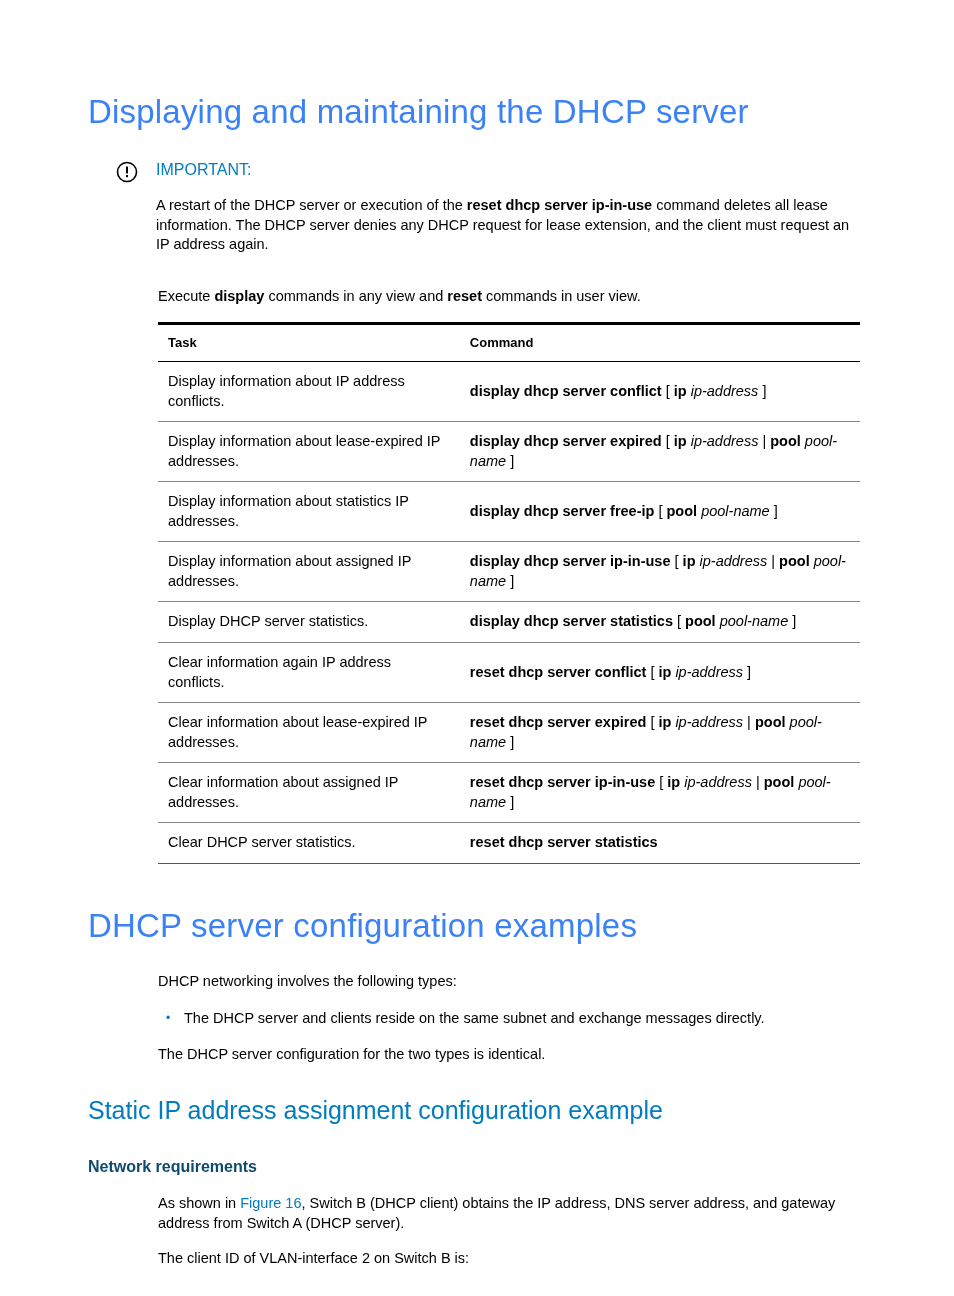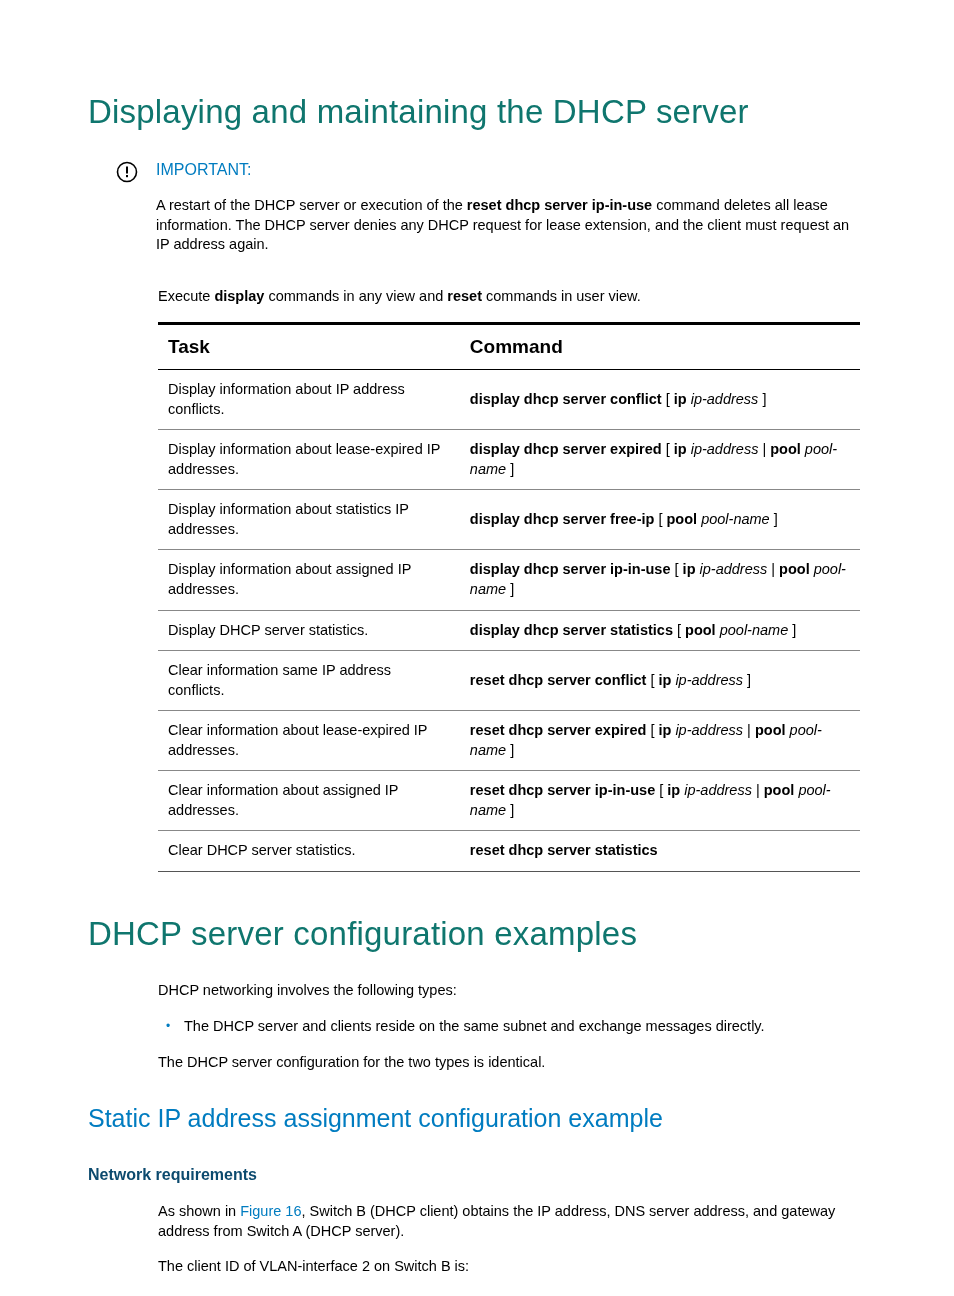--- a/index.html
+++ b/index.html
@@ -14,21 +14,21 @@
     color: #000;
     font-size: 14.5px;
     line-height: 1.35;
     padding: 90px 94px 50px 88px;
     box-sizing: border-box;
     position: relative;
     min-height: 1296px;
   }
 
   h1 {
-    color: #0f766e;
+    color: #3b82f6;
     font-weight: 300;
     font-size: 33px;
     margin: 0 0 24px 0;
     letter-spacing: 0.2px;
   }
   h2 {
     color: #007cc0;
     font-weight: 300;
     font-size: 25px;
     margin: 28px 0 14px 0;
@@ -91,21 +91,21 @@
     border-collapse: collapse;
     margin-top: 12px;
   }
   table.cmd thead tr {
     border-top: 3px solid #000;
     border-bottom: 1px solid #000;
   }
   table.cmd th {
     text-align: left;
     font-weight: 700;
-    font-size: 19px;
+    font-size: 13px;
     padding: 9px 10px 9px 10px;
   }
   table.cmd td {
     border-bottom: 1px solid #888;
     padding: 10px 10px;
     vertical-align: middle;
     font-size: 14.5px;
     line-height: 1.35;
   }
   table.cmd tbody tr:last-child td {
@@ -166,21 +166,21 @@
         </tr>
         <tr>
           <td>Display information about assigned IP addresses.</td>
           <td><span class="bold">display dhcp server ip-in-use</span><span> [ </span><span class="bold">ip</span><span> </span><span class="italic">ip-address</span><span> | </span><span class="bold">pool</span><span> </span><span class="italic">pool-name</span><span> ]</span></td>
         </tr>
         <tr>
           <td>Display DHCP server statistics.</td>
           <td><span class="bold">display dhcp server statistics</span><span> [ </span><span class="bold">pool</span><span> </span><span class="italic">pool-name</span><span> ]</span></td>
         </tr>
         <tr>
-          <td>Clear information same IP address conflicts.</td>
+          <td>Clear information again IP address conflicts.</td>
           <td><span class="bold">reset dhcp server conflict</span><span> [ </span><span class="bold">ip</span><span> </span><span class="italic">ip-address</span><span> ]</span></td>
         </tr>
         <tr>
           <td>Clear information about lease-expired IP addresses.</td>
           <td><span class="bold">reset dhcp server expired</span><span> [ </span><span class="bold">ip</span><span> </span><span class="italic">ip-address</span><span> | </span><span class="bold">pool</span><span> </span><span class="italic">pool-name</span><span> ]</span></td>
         </tr>
         <tr>
           <td>Clear information about assigned IP addresses.</td>
           <td><span class="bold">reset dhcp server ip-in-use</span><span> [ </span><span class="bold">ip</span><span> </span><span class="italic">ip-address</span><span> | </span><span class="bold">pool</span><span> </span><span class="italic">pool-name</span><span> ]</span></td>
         </tr>

